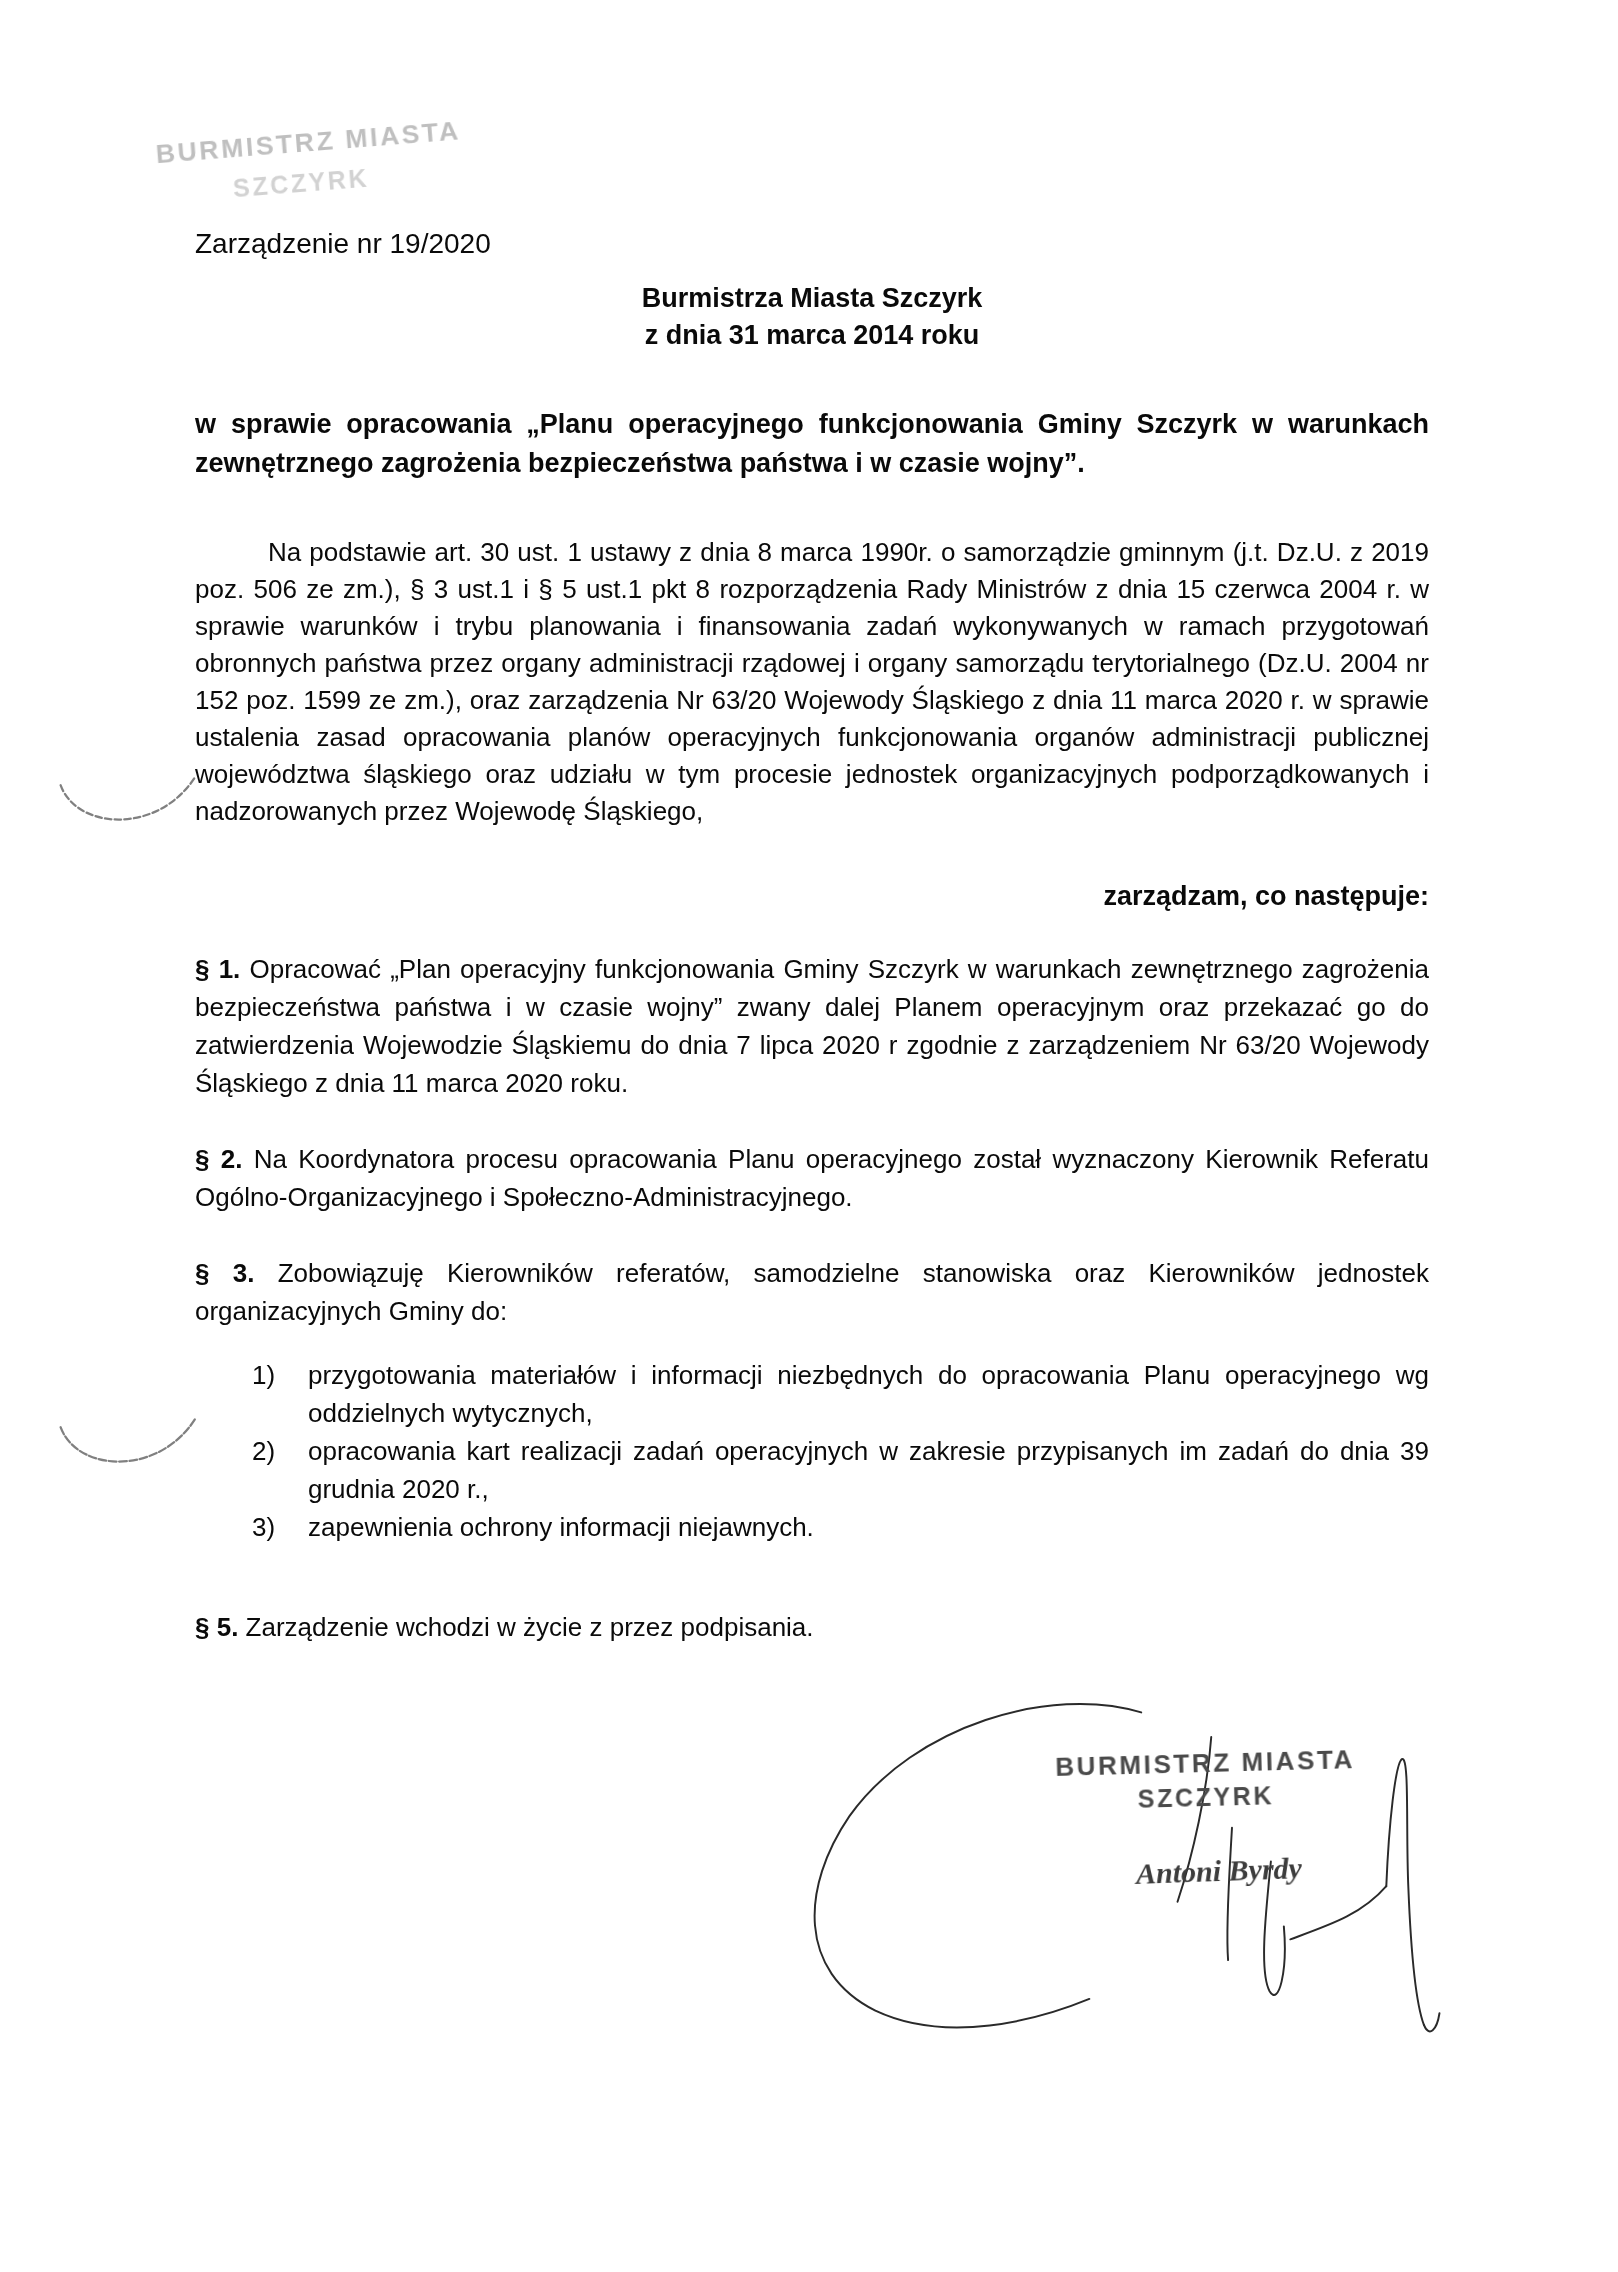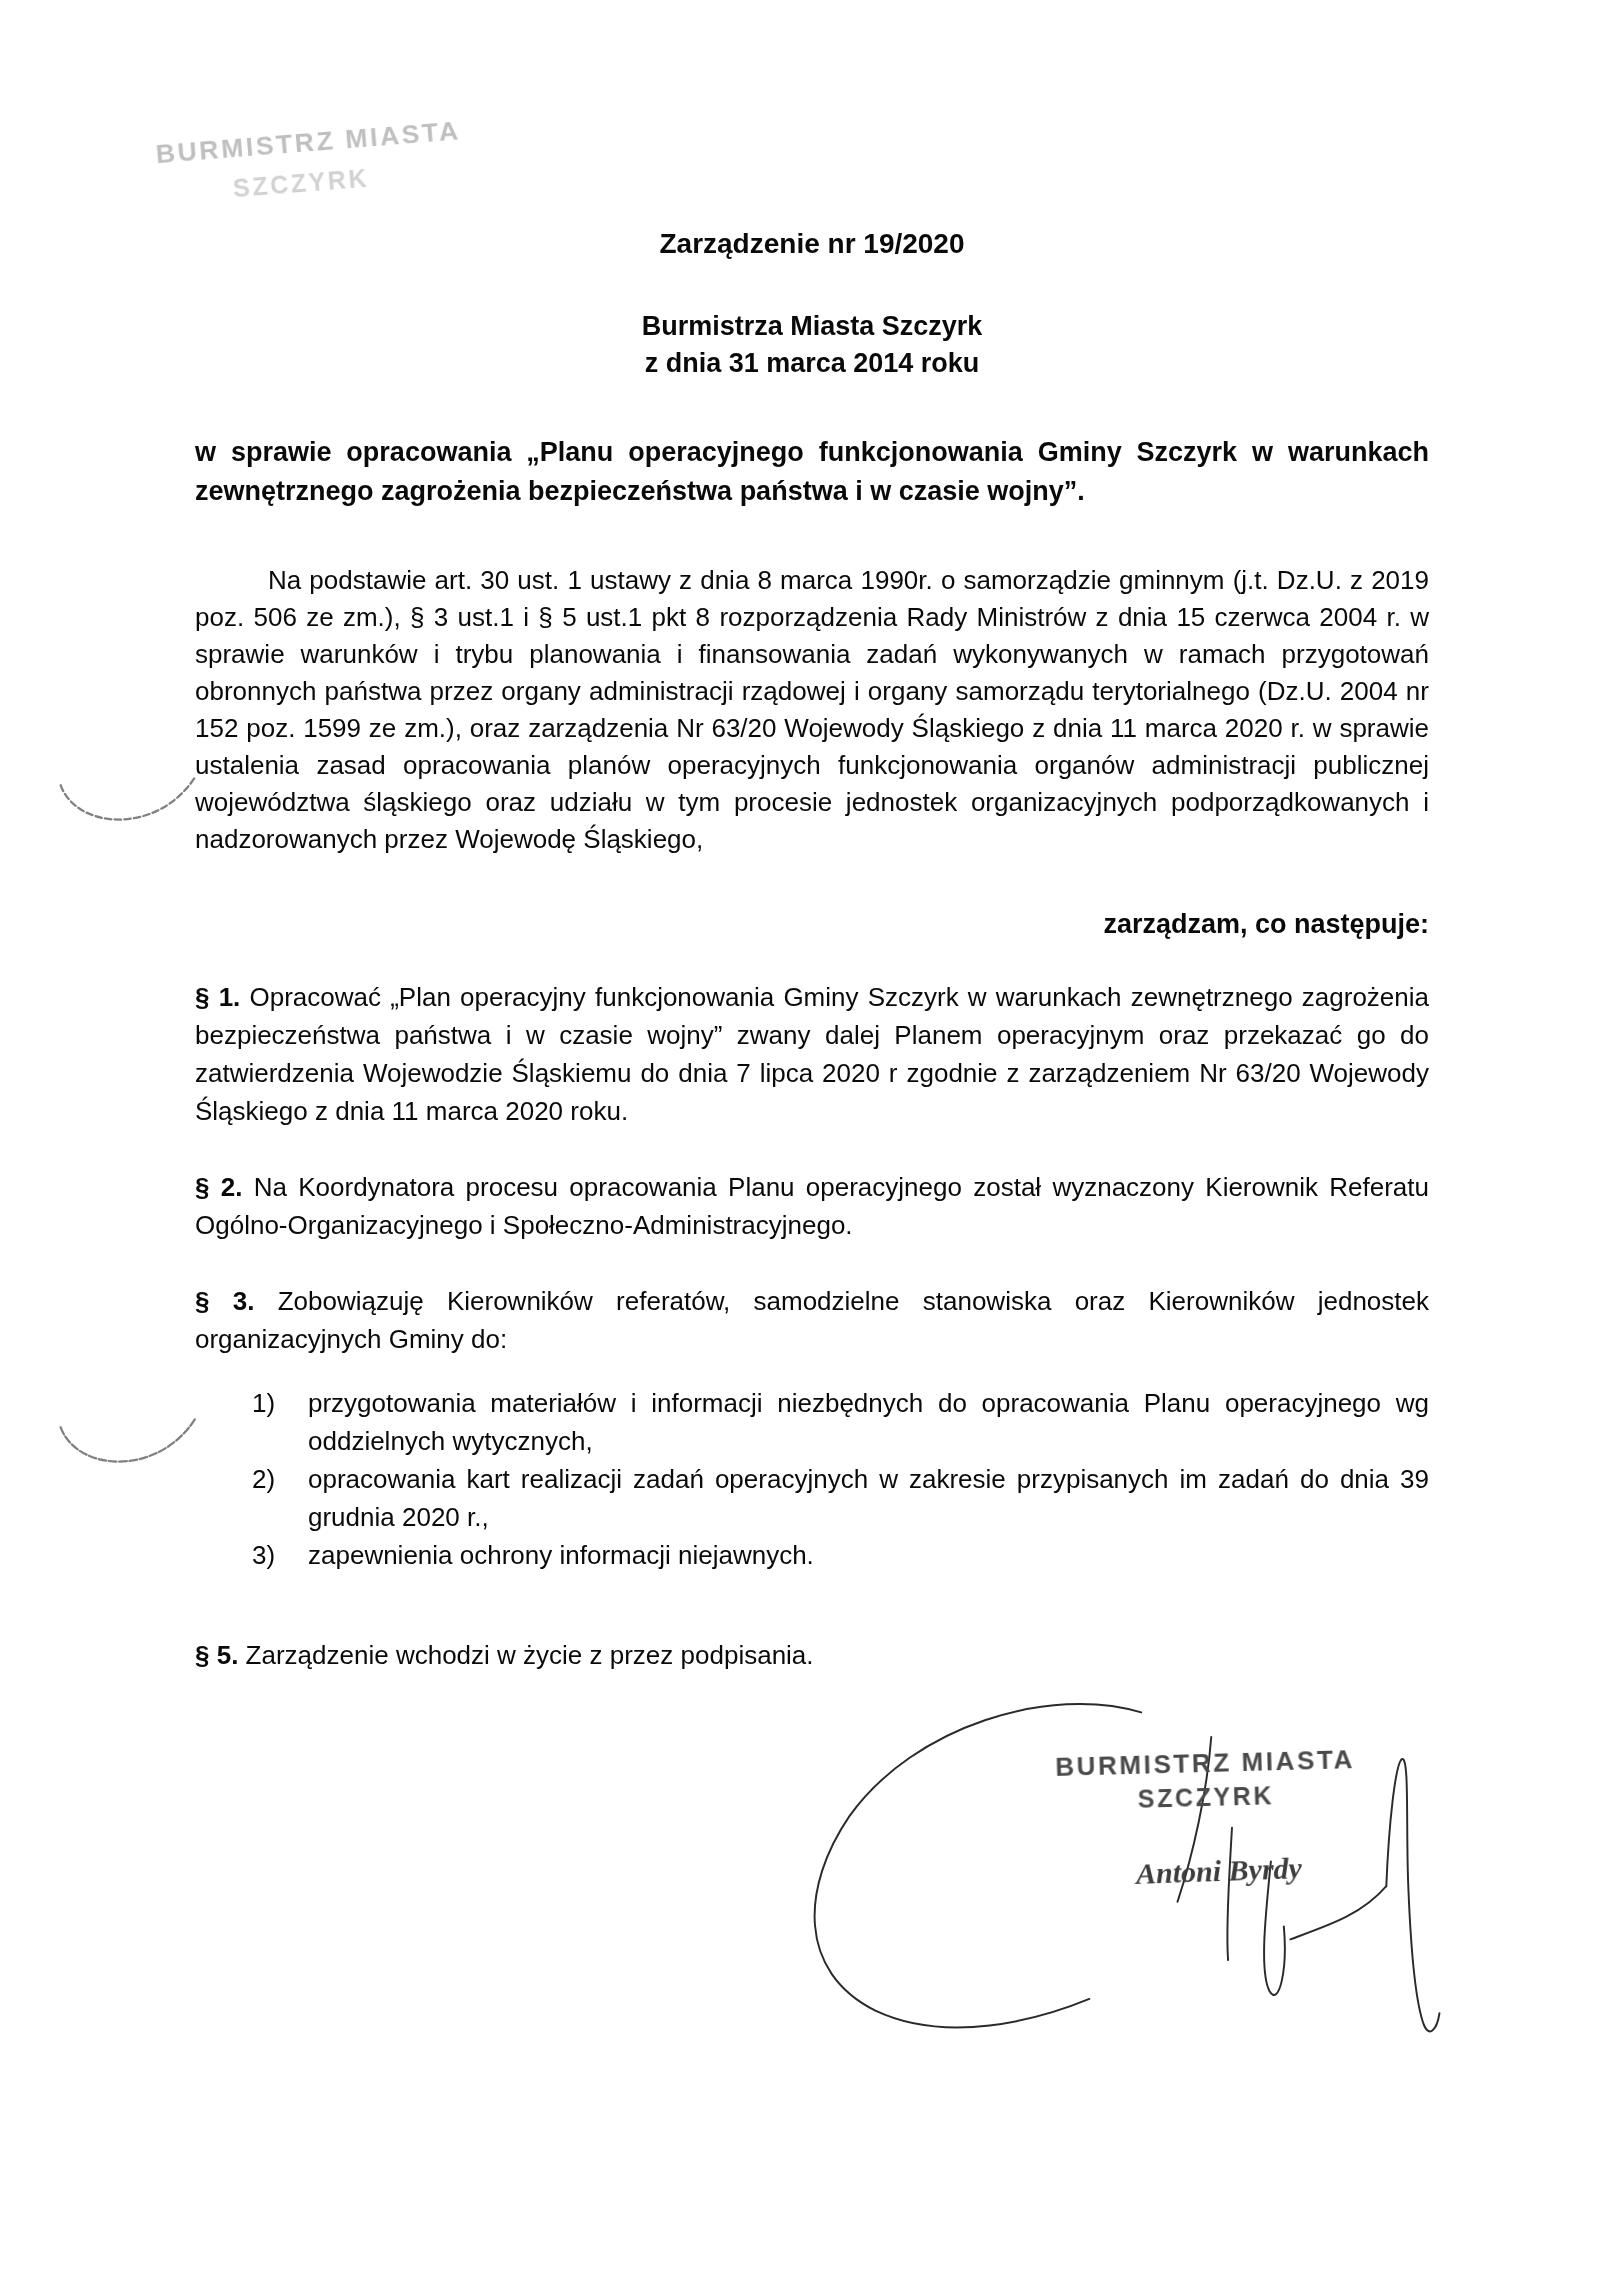--- a/index.html
+++ b/index.html
@@ -35,31 +35,30 @@
   }
   .stamp-top .l1 { font-size: 26.6px; white-space: nowrap; }
   .stamp-top .l2 {
     font-size: 25px;
     text-align: center;
     margin-top: 14.3px;
     color: #cecece;
     filter: blur(0.6px);
   }
   .title {
-    text-align: center;
-    font-weight: bold;
+    font-weight: normal;
     font-size: 28px;
     padding-top: 228px;
   }
   .subtitle {
     text-align: center;
     font-weight: bold;
     font-size: 27px;
     line-height: 37px;
-    margin-top: 48px;
+    margin-top: 20px;
   }
   .subject {
     font-weight: bold;
     font-size: 27px;
     line-height: 39px;
     text-align: justify;
     margin-top: 51px;
   }
   .preamble {
     font-size: 26px;

